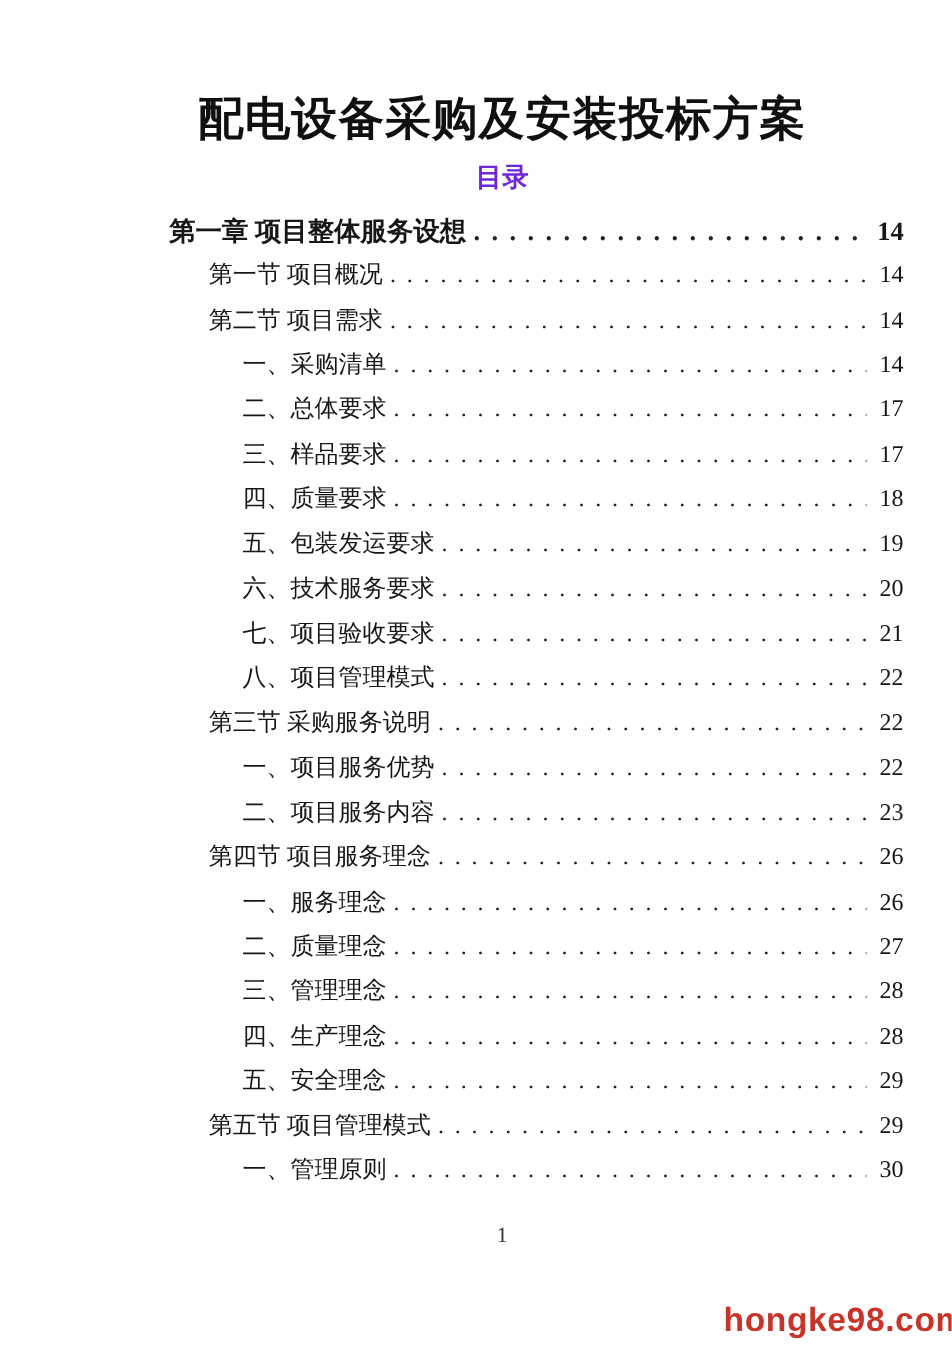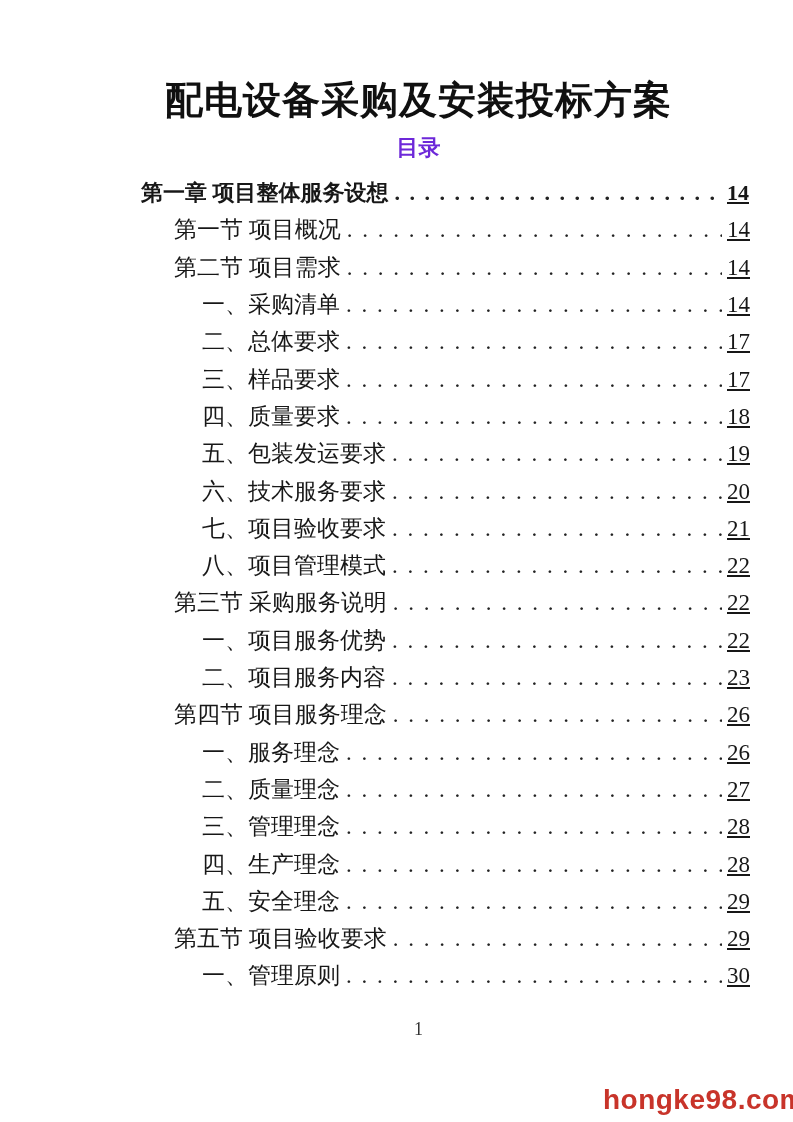--- a/index.html
+++ b/index.html
@@ -34,37 +34,37 @@
     color: #6d28d9;
   }
   .toc-list {
     margin: 13px 62px 0 119px; 
   }
   .toc-row {
     display: flex;
     align-items: baseline;
     height: 37.3px;
     line-height: 37.3px;
-    font-size: 23px;
+    font-size: 20px;
     white-space: nowrap;
   }
   .toc-row.lvl-chapter { font-weight: 700; font-size: 22px; }
   .toc-row.lvl-section { padding-left: 33px; }
   .toc-row.lvl-item    { padding-left: 61px; }
   .toc-label { flex: 0 0 auto; }
   .toc-dots {
     flex: 1 1 auto;
     overflow: hidden;
     white-space: nowrap;
     margin-left: 6px;
     margin-right: 5px;
     letter-spacing: 2px;
     color: #222222;
   }
-  .toc-page { flex: 0 0 auto; min-width: 26px; text-align: left; text-decoration: underline; }
+  .toc-page { flex: 0 0 auto; min-width: 26px; text-align: right; }
   .page-number {
     margin-top: 24px;
     text-align: center;
     font-size: 18px;
     color: #333333;
   }
   .watermark {
     position: absolute;
     right: 10px;
     bottom: 7px;
@@ -200,21 +200,21 @@
     <span class="toc-page">28</span>
   </div>
 
   <div class="toc-row lvl-item">
     <span class="toc-label">五、安全理念</span>
     <span class="toc-dots">. . . . . . . . . . . . . . . . . . . . . . . . . . . . . . . . . . . . . . . . . . . . . . . . . . . . . . . . . . . . . . . . . . . . . . . . . . . . . . . . . . . . . . . . . . </span>
     <span class="toc-page">29</span>
   </div>
 
   <div class="toc-row lvl-section">
-    <span class="toc-label">第五节 项目验收要求</span>
+    <span class="toc-label">第五节 项目管理模式</span>
     <span class="toc-dots">. . . . . . . . . . . . . . . . . . . . . . . . . . . . . . . . . . . . . . . . . . . . . . . . . . . . . . . . . . . . . . . . . . . . . . . . . . . . . . . . . . . . . . . . . . </span>
     <span class="toc-page">29</span>
   </div>
 
   <div class="toc-row lvl-item">
     <span class="toc-label">一、管理原则</span>
     <span class="toc-dots">. . . . . . . . . . . . . . . . . . . . . . . . . . . . . . . . . . . . . . . . . . . . . . . . . . . . . . . . . . . . . . . . . . . . . . . . . . . . . . . . . . . . . . . . . . </span>
     <span class="toc-page">30</span>
   </div>
 </div>

